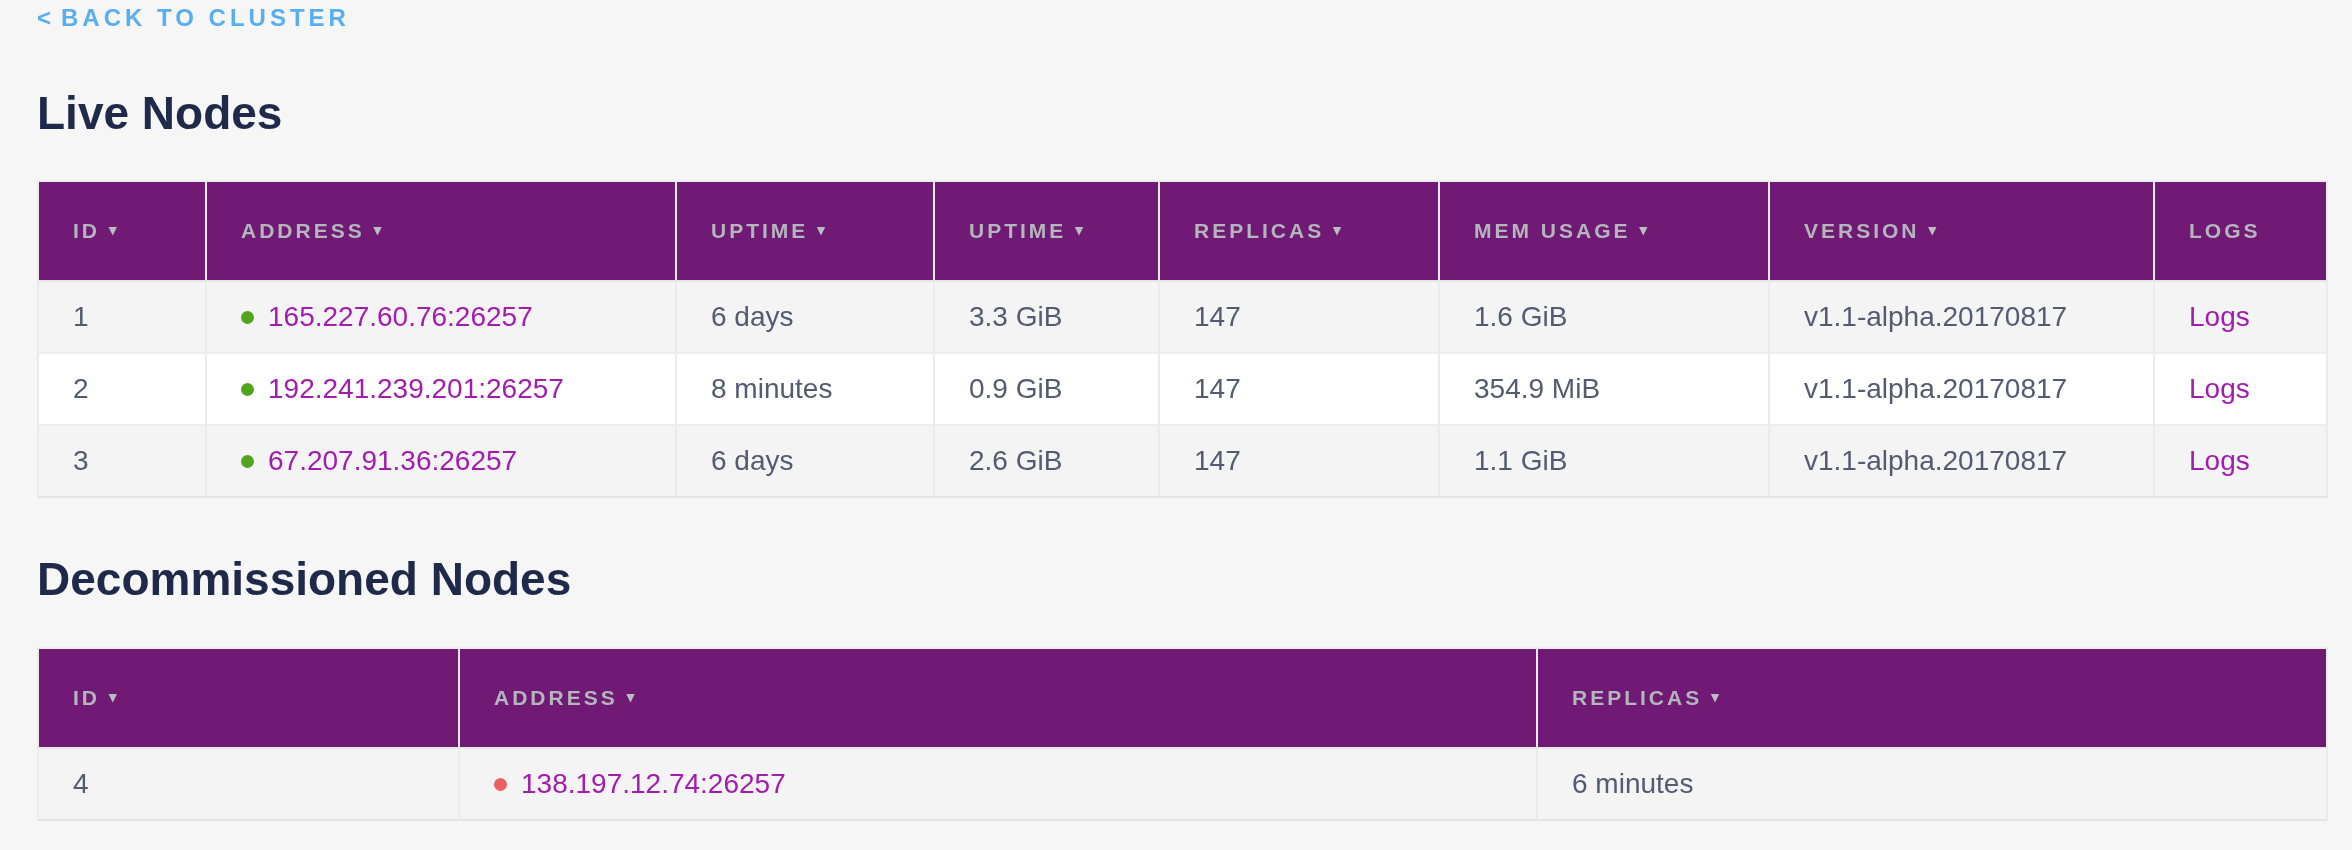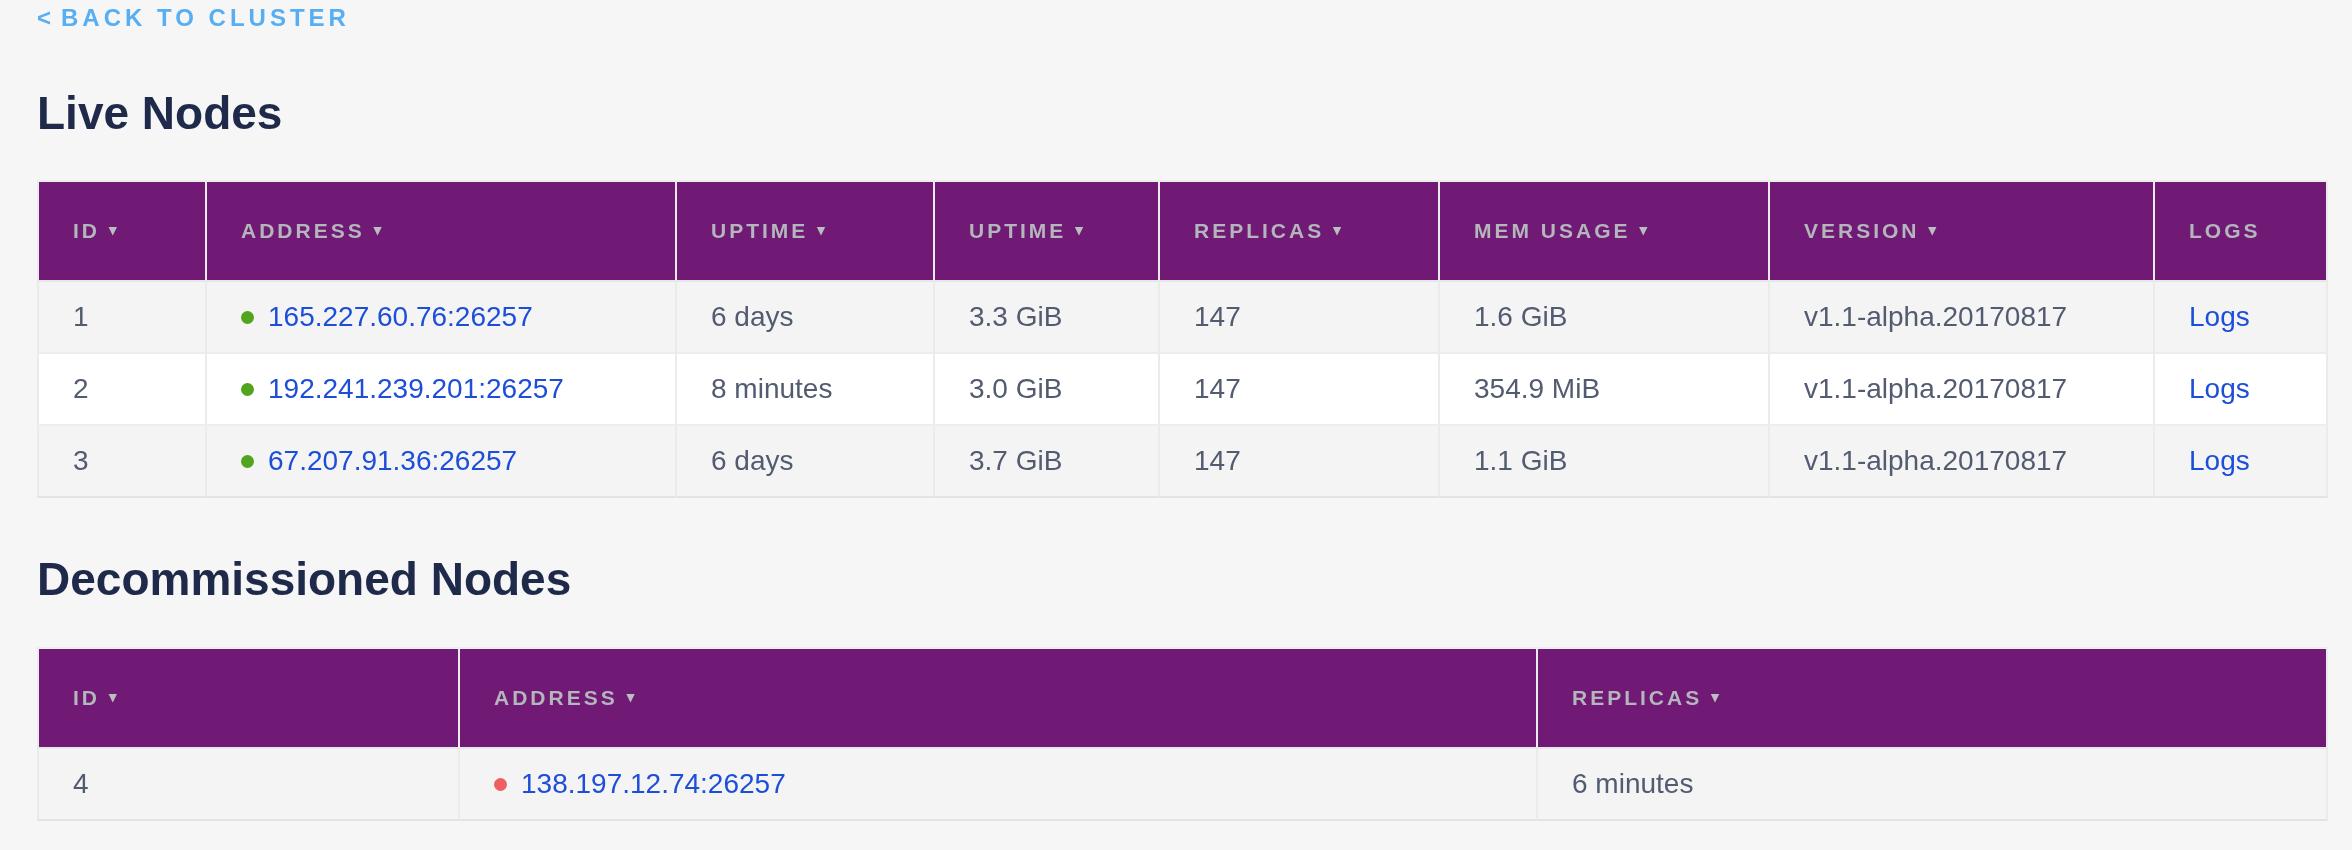--- a/index.html
+++ b/index.html
@@ -61,21 +61,21 @@
   }
   .sortable { cursor: pointer; }
 
   .status-dot {
     display: inline-block; width: 13px; height: 13px; border-radius: 50%;
     margin-right: 14px; vertical-align: 2px;
   }
   .status-dot.live { background: #52a41f; }
   .status-dot.dead { background: #ec5f63; }
 
-  a.cell-link { color: #1d4ed8; text-decoration: none; cursor: pointer; }
+  a.cell-link { color: #a21caf; text-decoration: none; cursor: pointer; }
 
   
   .live-col-id       { width: 170px; }
   .live-col-address  { width: 470px; }
   .live-col-uptime   { width: 258px; }
   .live-col-bytes    { width: 225px; }
   .live-col-replicas { width: 280px; }
   .live-col-mem      { width: 330px; }
   .live-col-version  { width: 385px; }
   .live-col-logs     { width: auto;  }
@@ -127,31 +127,31 @@
         <td>3.3 GiB</td>
         <td>147</td>
         <td>1.6 GiB</td>
         <td>v1.1-alpha.20170817</td>
         <td><a class="cell-link">Logs</a></td>
       </tr>
       <tr>
         <td>2</td>
         <td><span class="status-dot live"></span><a class="cell-link">192.241.239.201:26257</a></td>
         <td>8 minutes</td>
-        <td>3.0 GiB</td>
+        <td>0.9 GiB</td>
         <td>147</td>
         <td>354.9 MiB</td>
         <td>v1.1-alpha.20170817</td>
         <td><a class="cell-link">Logs</a></td>
       </tr>
       <tr>
         <td>3</td>
         <td><span class="status-dot live"></span><a class="cell-link">67.207.91.36:26257</a></td>
         <td>6 days</td>
-        <td>3.7 GiB</td>
+        <td>2.6 GiB</td>
         <td>147</td>
         <td>1.1 GiB</td>
         <td>v1.1-alpha.20170817</td>
         <td><a class="cell-link">Logs</a></td>
       </tr>
     </tbody>
   </table>
 
   <h1 class="section-title">Decommissioned Nodes</h1>
 

